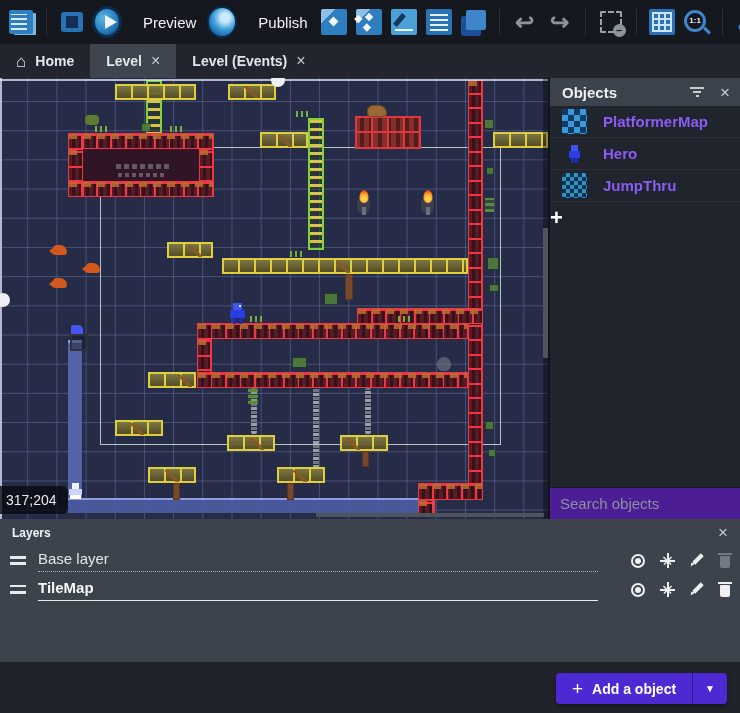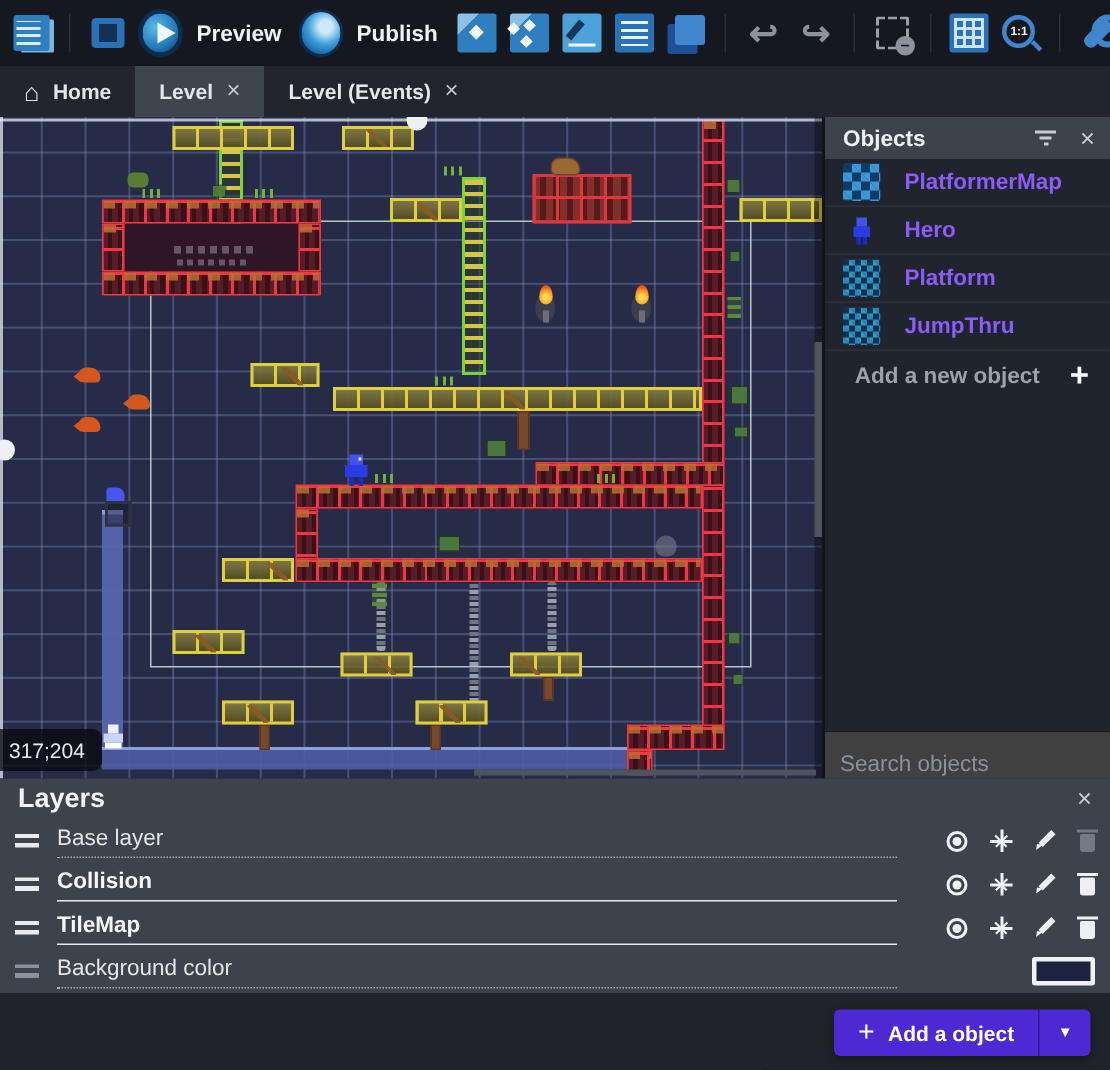--- a/index.html
+++ b/index.html
@@ -2,21 +2,21 @@
 <html><head>
 <meta charset="utf-8">
 <style>
   html,body{margin:0;padding:0;background:#15181f;width:740px;height:713px;overflow:hidden;
     font-family:"Liberation Sans",sans-serif;-webkit-font-smoothing:antialiased;}
   *{box-sizing:border-box}
   
   .toolbar{position:absolute;left:0;top:0;width:740px;height:44px;background:#15181f;
     display:flex;align-items:center;padding:0 6px;gap:5px}
   .tb-sep{width:1px;height:26px;background:#2b303b;margin:0 5px;flex:0 0 auto}
-  .tb-label{color:#f0f2f5;font-weight:bold;font-size:15px;margin:0 6px 0 4px}
+  .tb-label{color:#f0f2f5;font-weight:normal;font-size:15px;margin:0 6px 0 16px}
   .tbi{position:relative;width:30px;height:30px;flex:0 0 auto;display:flex;align-items:center;justify-content:center}
   .i-pm{width:24px;height:24px;background:#2f7ec0;border-radius:2px;box-shadow:4px 2px 0 -1px #7fb4dc}
   .i-pm::before{content:"";position:absolute;inset:7px 9px 7px 5px;background:repeating-linear-gradient(0deg,#d8ecfa 0 2px,transparent 2px 5px)}
   .i-debug{width:22px;height:20px;background:#2a72b8;border-radius:3px;position:relative}
   .i-debug::before{content:"";position:absolute;inset:4px 5px;background:#142f52}
   .i-debug::after{content:"";position:absolute;left:-4px;right:-4px;top:3px;bottom:3px;
     background:repeating-linear-gradient(0deg,#2a72b8 0 3px,transparent 3px 7px);z-index:-1}
   .i-play{width:32px;height:32px;border-radius:50%;background:radial-gradient(circle at 35% 35%,#5db8e8,#1f78b8 62%,#0e3a62 96%);border:3px solid #0d2b4a;position:relative}
   .i-play::before{content:"";position:absolute;left:10px;top:6px;border-left:12px solid #f2f7fc;border-top:7px solid transparent;border-bottom:7px solid transparent}
   .i-globe{width:32px;height:32px;border-radius:50%;background:radial-gradient(circle at 62% 35%,#cdeafa 0 18%,#3fa0da 48%,#1565a8 78%,#0d3a66 100%);border:2px solid #0d2b4a}
@@ -137,28 +137,28 @@
   .obj-icon-hero{background-image:
       linear-gradient(#4053f2,#4053f2),linear-gradient(#2b3ce0,#2b3ce0),
       linear-gradient(#1d2cc0,#1d2cc0),linear-gradient(#1d2cc0,#1d2cc0);
     background-size:7px 6px,11px 7px,3px 5px,3px 5px;
     background-position:9px 4px,7px 10px,9px 17px,13px 17px;background-repeat:no-repeat}
   .obj-label{color:#8b5cf6;font-weight:bold;font-size:15px}
   .add-object-row{height:32px;display:flex;align-items:center}
   .add-object-label{flex:1;text-align:center;color:#9aa2ae;font-weight:bold;font-size:15px}
   .add-plus{color:#ffffff;font-size:22px;font-weight:bold;margin-right:14px;line-height:1}
   .panel-spacer{flex:1}
-  .search-row{height:32px;background:#404040;border-top:1px solid #171a20;display:flex;align-items:flex-end;flex:0 0 auto}
+  .search-row{height:32px;background:#4c1d95;border-top:1px solid #171a20;display:flex;align-items:center;flex:0 0 auto}
   .search-input{flex:1;background:transparent;border:none;outline:none;color:#98a0ad;font-size:15px;padding-left:10px;
     font-family:"Liberation Sans",sans-serif}
   .search-input::placeholder{color:#8a919e;opacity:1}
   
   .layers-panel{position:absolute;left:0;top:519px;width:740px;height:143px;background:#3c434d}
   .layers-header{height:27px;display:flex;align-items:center;padding:0 12px}
-  .layers-title{color:#f2f4f7;font-weight:bold;font-size:18px;flex:1}
+  .layers-title{color:#f2f4f7;font-weight:bold;font-size:12px;flex:1}
   .layer-row{height:29px;display:flex;align-items:center;padding:0 10px}
   .lhandle{width:16px;height:9px;margin-right:12px;flex:0 0 auto;
     background:linear-gradient(currentColor 0 2.5px,transparent 2.5px 6px,currentColor 6px 9px);color:#e8eaee}
   .lhandle.muted{color:#8a919c}
   .layer-name-wrap{flex:1;margin-right:14px;padding-bottom:3px}
   .layer-name-wrap.solid{border-bottom:1px solid #e8eaee}
   .layer-name-wrap.dotted{border-bottom:1px dotted #aab0ba}
   .layer-name{font-size:15px;font-weight:bold;color:#f5f6f8}
   .layer-name.muted{color:#e5e5e5;font-weight:normal}
   .layer-icons{display:flex;align-items:center;gap:15px;width:118px;justify-content:flex-end;color:#eef0f4}
@@ -359,29 +359,24 @@
       <div class="obj-row">
         <span class="obj-icon obj-icon-map"></span>
         <span class="obj-label">PlatformerMap</span>
       </div>
       <div class="obj-row">
         <span class="obj-icon obj-icon-hero"></span>
         <span class="obj-label">Hero</span>
       </div>
       <div class="obj-row">
         <span class="obj-icon obj-icon-tiles"></span>
-        <span class="obj-label">Platform</span>
-      </div>
-      <div class="obj-row">
-        <span class="obj-icon obj-icon-tiles"></span>
         <span class="obj-label">JumpThru</span>
       </div>
     </div>
   <div class="add-object-row">
-    <span class="add-object-label">Add a new object</span>
     <span class="add-plus">+</span>
   </div>
   <div class="panel-spacer"></div>
   <div class="search-row">
     <input class="search-input" placeholder="Search objects" style="">
 
   </div>
 </div>
 
 <div class="layers-panel">
@@ -395,45 +390,28 @@
         <div class="layer-name-wrap dotted"><span class="layer-name muted">Base layer</span></div>
         <div class="layer-icons">
           <span class="icon-eye"></span>
           <span class="icon-fx"></span>
           <span class="icon-pencil"></span>
           <span class="icon-trash muted-icon"></span>
         </div>
       </div>
       <div class="layer-row">
         <span class="lhandle"></span>
-        <div class="layer-name-wrap solid"><span class="layer-name">Collision</span></div>
-        <div class="layer-icons">
-          <span class="icon-eye"></span>
-          <span class="icon-fx"></span>
-          <span class="icon-pencil"></span>
-          <span class="icon-trash"></span>
-        </div>
-      </div>
-      <div class="layer-row">
-        <span class="lhandle"></span>
         <div class="layer-name-wrap solid"><span class="layer-name">TileMap</span></div>
         <div class="layer-icons">
           <span class="icon-eye"></span>
           <span class="icon-fx"></span>
           <span class="icon-pencil"></span>
           <span class="icon-trash"></span>
         </div>
       </div>
-      <div class="layer-row">
-        <span class="lhandle muted"></span>
-        <div class="layer-name-wrap dotted"><span class="layer-name muted">Background color</span></div>
-        <div class="layer-icons">
-          <span class="layer-swatch" style="background: rgb(29, 36, 66);"></span>
-        </div>
-      </div>
     </div>
 </div>
 
 <div class="bottom-bar">
   <div class="add-layer-btn">
     <span class="alb-main">
       <span class="alb-plus">+</span>
       <span>Add a object</span>
     </span>
     <span class="alb-divider"></span>

